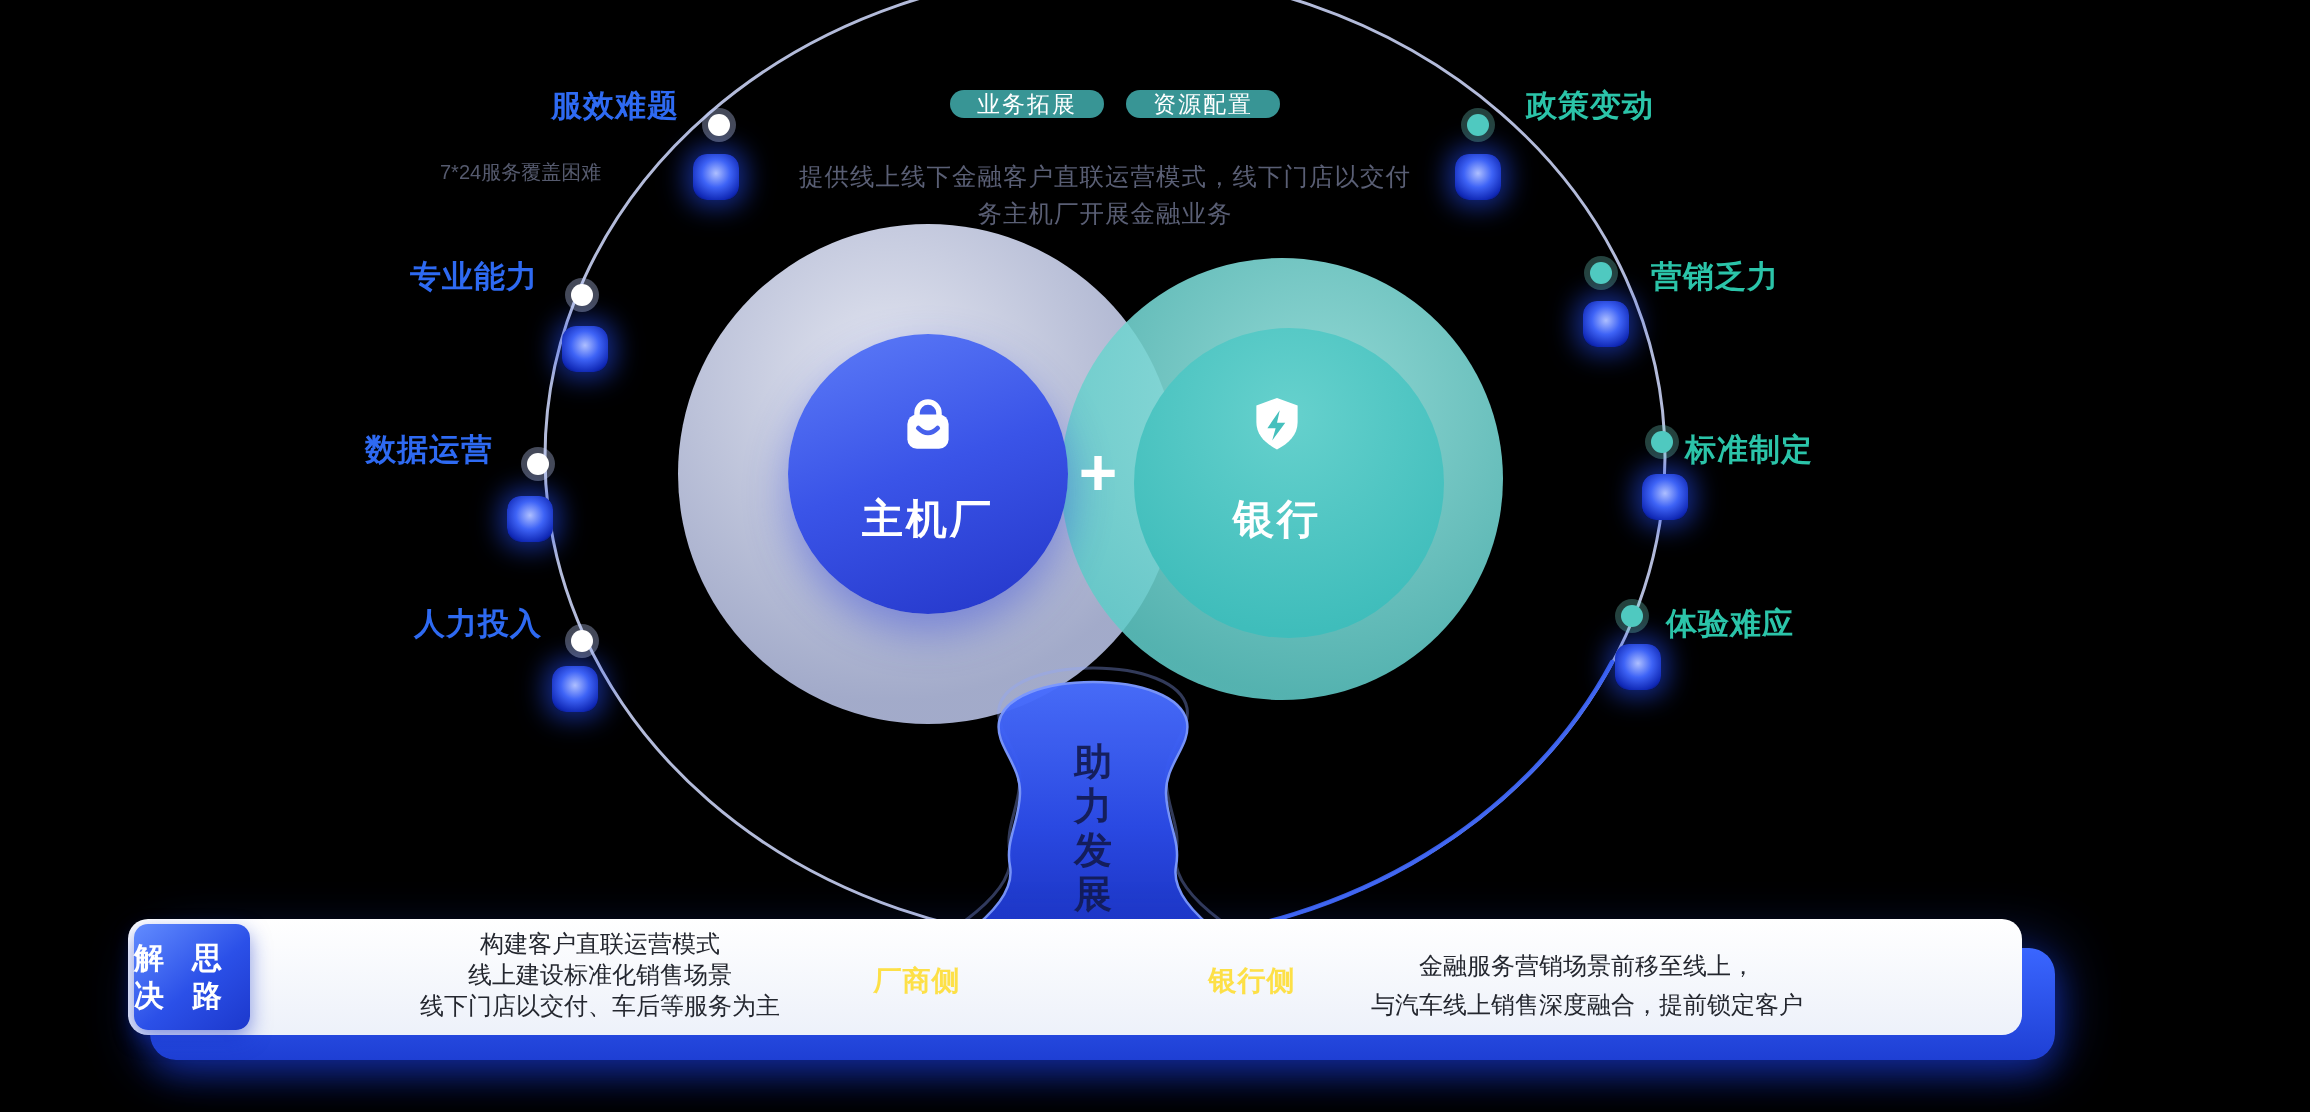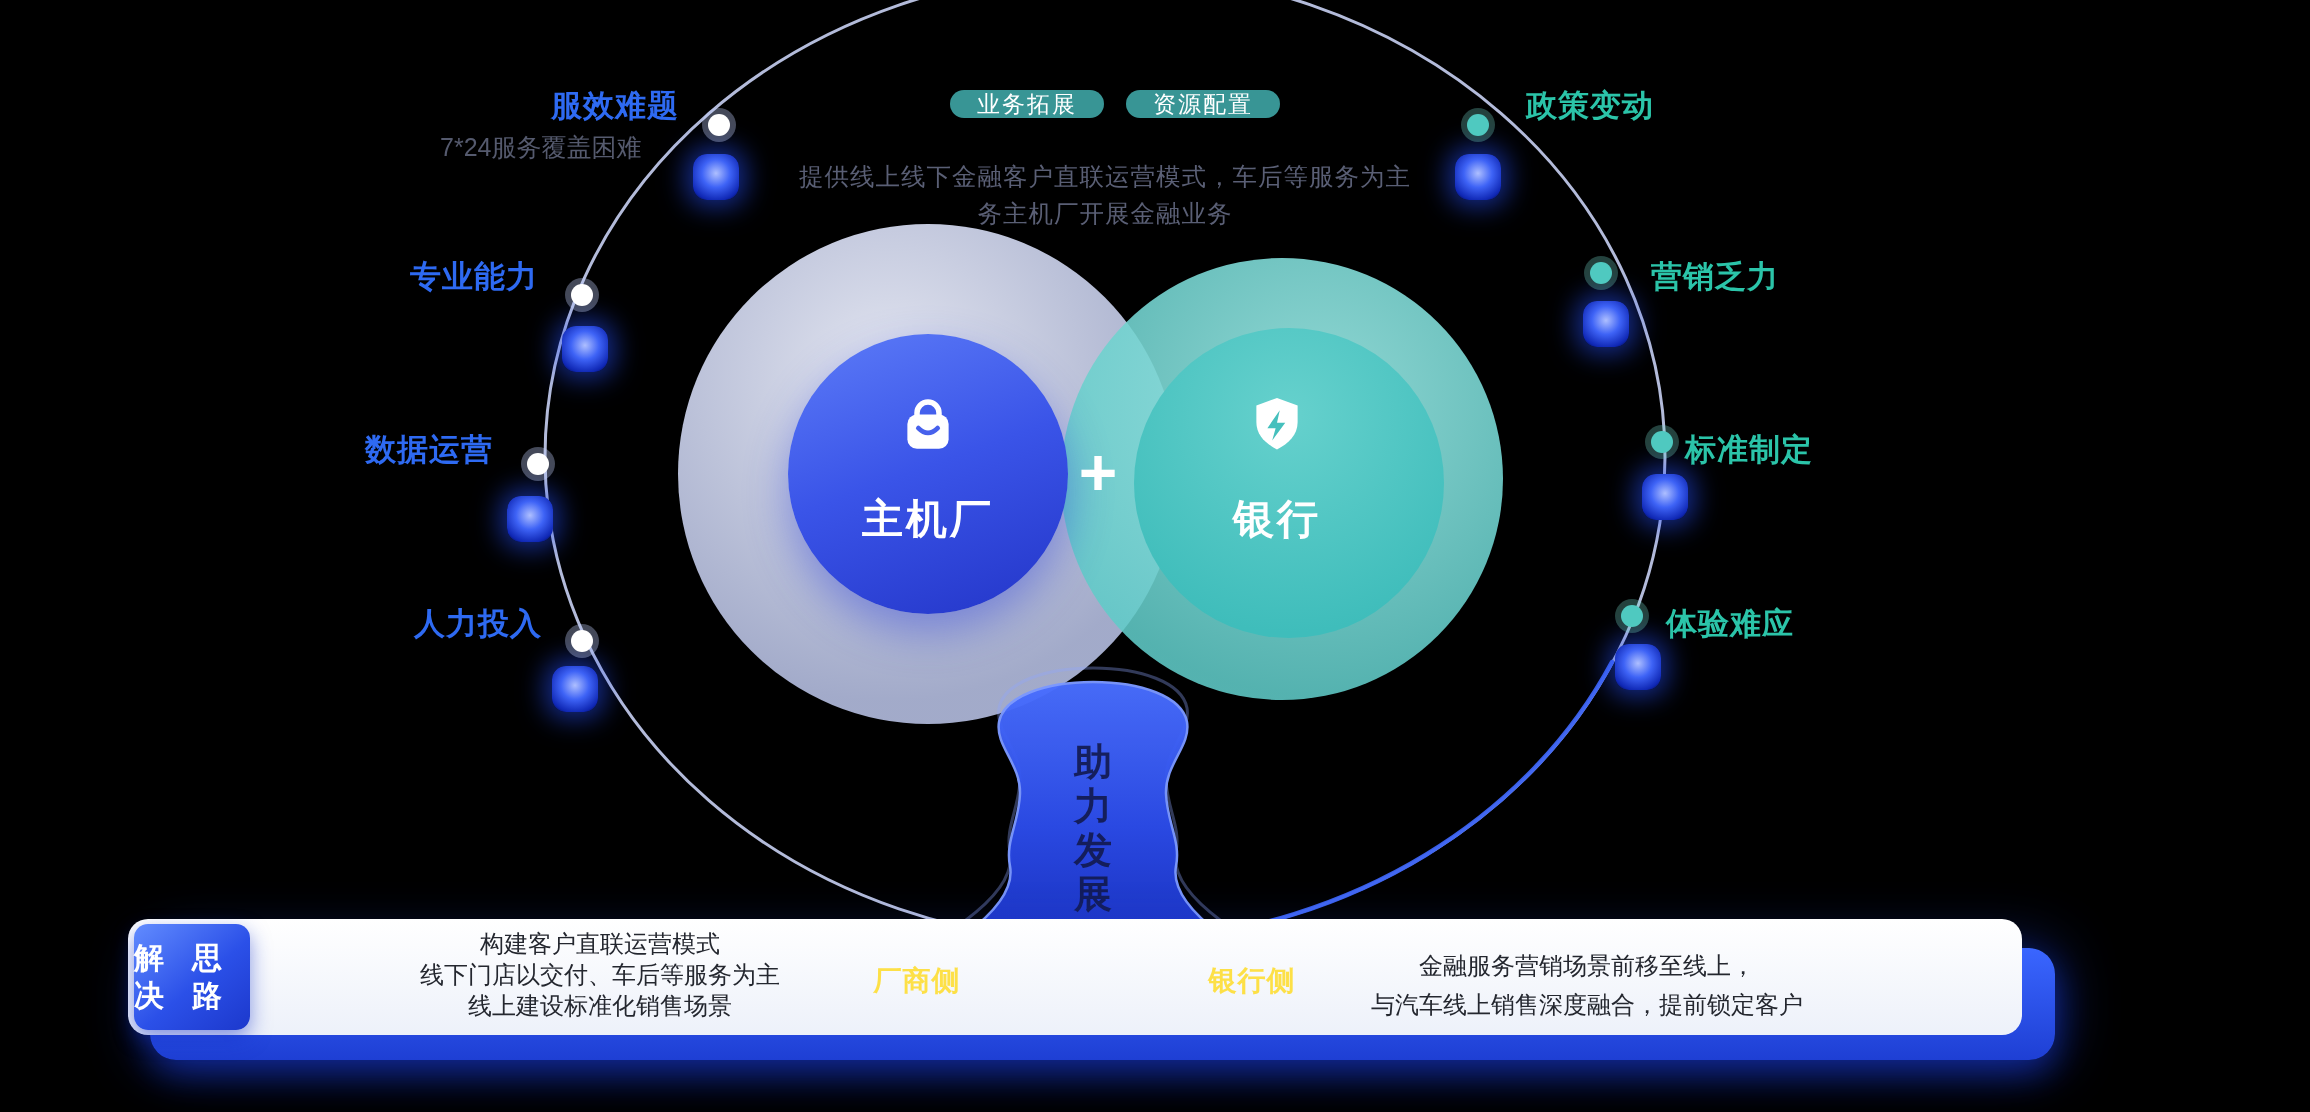--- a/index.html
+++ b/index.html
@@ -15,21 +15,21 @@
   .dot-teal{position:absolute;width:22px;height:22px;border-radius:50%;background:#4fc9c0;
     box-shadow:0 0 0 6px rgba(120,218,206,.30);transform:translate(-50%,-50%);}
   .glow-dot{position:absolute;width:46px;height:46px;border-radius:14px;transform:translate(-50%,-50%);
     background:radial-gradient(circle at 50% 42%,#aebfff 0%,#3e63f6 40%,#0f27b4 78%,rgba(10,25,150,0) 100%);
     box-shadow:0 0 26px 7px rgba(38,80,255,.55);}
 
   
   .label{position:absolute;font-size:31px;font-weight:700;letter-spacing:1px;white-space:nowrap;}
   .label-blue{color:#2e6af2;}
   .label-teal{color:#2bc4a9;}
-  .label-sub{position:absolute;font-size:25px;font-weight:500;color:#555a6e;white-space:nowrap;}
+  .label-sub{position:absolute;font-size:20px;font-weight:500;color:#555a6e;white-space:nowrap;margin-top:28px;}
 
   
   .pill{position:absolute;height:28px;border-radius:23px;background:rgba(58,155,155,.96);color:#fff;
     font-size:23px;display:flex;align-items:center;justify-content:center;padding:0 27px;letter-spacing:2px;}
   .desc{position:absolute;left:655px;top:158px;width:900px;text-align:center;color:#5a5f75;
     font-size:24.5px;line-height:37px;letter-spacing:1px;}
 
   
   .circle{position:absolute;border-radius:50%;}
   .venn-left-outer{left:678px;top:224px;width:500px;height:500px;
@@ -101,21 +101,21 @@
 
   <div class="label label-teal" style="left:1526px;top:85px;">政策变动</div>
   <div class="label label-teal" style="left:1651px;top:256px;">营销乏力</div>
   <div class="label label-teal" style="left:1685px;top:429px;">标准制定</div>
   <div class="label label-teal" style="left:1666px;top:603px;">体验难应</div>
 
   <div class="pill" style="left:950px;top:90px;">业务拓展</div>
   <div class="pill" style="left:1126px;top:90px;">资源配置</div>
 
   <div class="desc">
-    <div>提供线上线下金融客户直联运营模式，车后等服务为主</div>
+    <div>提供线上线下金融客户直联运营模式，线下门店以交付</div>
     <div>务主机厂开展金融业务</div>
   </div>
 
   <div class="circle venn-left-outer"></div>
   <div class="circle venn-right-outer"></div>
   <div class="circle venn-right-inner"></div>
   <div class="circle venn-left-inner"></div>
 
   <svg class="venn-icon" style="left:928px;top:424px;" viewBox="0 0 48 48">
     <path d="M16 20 v-4 a8 8 0 0 1 16 0 v4" stroke="#ffffff" stroke-width="4" fill="none" stroke-linecap="round"></path>
@@ -152,22 +152,22 @@
   <div class="bar-blue"></div>
   <div class="bar-white"></div>
 
   <div class="badge">
     <span>解决</span>
     <span>思路</span>
   </div>
 
   <div class="bar-text" style="left:330px;top:928px;width:540px;">
     <div>构建客户直联运营模式</div>
+    <div>线上建设标准化销售场景</div>
     <div>线下门店以交付、车后等服务为主</div>
-    <div>线上建设标准化销售场景</div>
   </div>
 
   <div class="bar-side" style="left:857px;top:962px;">厂商侧</div>
   <div class="bar-side" style="left:1192px;top:962px;">银行侧</div>
 
   <div class="bar-text" style="left:1237px;top:946px;width:700px;line-height:39px;">
     <div>金融服务营销场景前移至线上，</div>
     <div>与汽车线上销售深度融合，提前锁定客户</div>
   </div>
 

